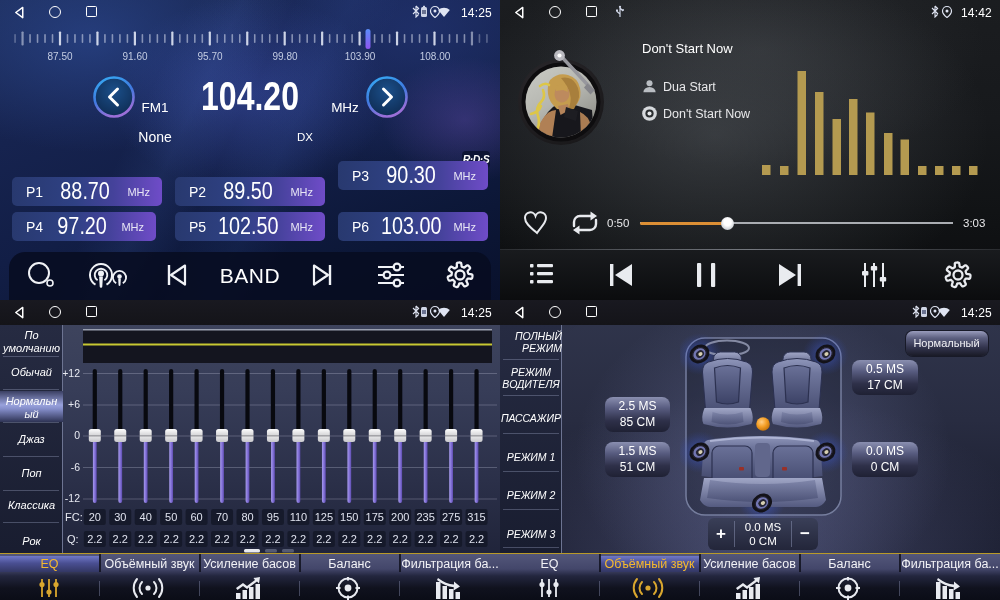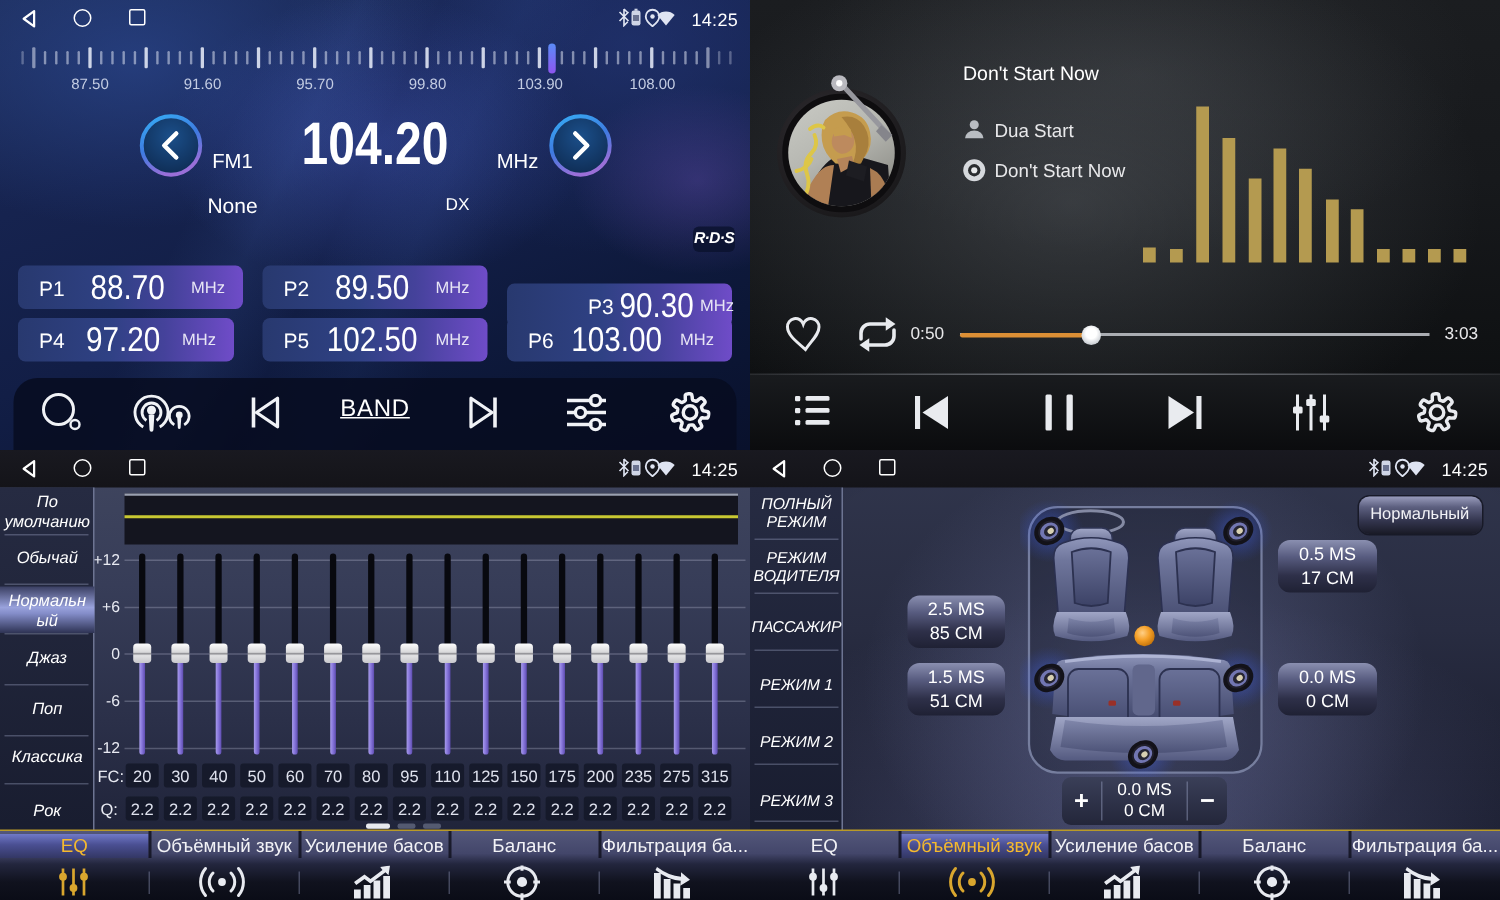--- a/index.html
+++ b/index.html
@@ -190,21 +190,21 @@
   <div class="preset" style="left:12px;top:177px;width:150px;">
       <span class="pn">P1</span>
       <span class="pf">88.70</span>
       <span class="pm">MHz</span>
     </div>
   <div class="preset" style="left:175px;top:177px;width:150px;">
       <span class="pn">P2</span>
       <span class="pf">89.50</span>
       <span class="pm">MHz</span>
     </div>
-  <div class="preset" style="left:338px;top:189px;width:150px;padding-left:40px;">
+  <div class="preset" style="left:338px;top:161px;width:150px;">
       <span class="pn">P3</span>
       <span class="pf">90.30</span>
       <span class="pm">MHz</span>
     </div>
   <div class="preset" style="left:12px;top:212px;width:144px;justify-content:center;">
       <span class="pn">P4</span>
       <span class="pf">97.20</span>
       <span class="pm">MHz</span>
     </div>
   <div class="preset" style="left:175px;top:212px;width:150px;">
@@ -244,24 +244,43 @@
     <path d="M-13 -8 h17 M9 -8 h4"></path>
         <circle cx="6" cy="-8" r="3.4"></circle>
     <path d="M-13 0 h6 M0 0 h13"></path>
         <circle cx="-4" cy="0" r="3.4"></circle>
     <path d="M-13 8 h17 M9 8 h4"></path>
         <circle cx="6" cy="8" r="3.4"></circle>
   </g>
       <path d="M472.39 23.00 L472.46 23.56 L472.44 24.12 L472.38 24.68 L472.29 25.23 L472.17 25.78 L471.97 26.30 L471.48 26.73 L469.95 26.73 L468.24 26.52 L467.64 26.68 L467.40 26.98 L467.20 27.30 L467.00 27.62 L466.78 27.93 L466.56 28.23 L466.37 28.56 L466.36 29.09 L467.08 30.41 L467.84 31.97 L467.73 32.69 L467.33 33.09 L466.88 33.42 L466.41 33.72 L465.92 34.00 L465.41 34.24 L464.88 34.42 L464.24 34.30 L463.28 33.10 L462.38 31.64 L461.89 31.27 L461.50 31.27 L461.13 31.31 L460.75 31.35 L460.38 31.38 L460.00 31.40 L459.62 31.45 L459.21 31.77 L458.62 33.16 L457.87 34.73 L457.24 35.08 L456.68 35.02 L456.14 34.88 L455.61 34.70 L455.09 34.49 L454.59 34.24 L454.12 33.94 L453.81 33.36 L454.15 31.87 L454.73 30.25 L454.71 29.63 L454.47 29.33 L454.21 29.06 L453.94 28.79 L453.69 28.52 L453.44 28.23 L453.16 27.97 L452.65 27.85 L451.20 28.26 L449.51 28.65 L448.84 28.38 L448.53 27.90 L448.31 27.39 L448.12 26.86 L447.96 26.32 L447.83 25.78 L447.78 25.22 L448.04 24.62 L449.42 23.95 L451.05 23.40 L451.52 23.00 L451.61 22.62 L451.65 22.25 L451.69 21.87 L451.75 21.50 L451.81 21.13 L451.85 20.75 L451.63 20.28 L450.40 19.40 L449.04 18.32 L448.84 17.62 L449.02 17.09 L449.28 16.59 L449.57 16.12 L449.89 15.66 L450.24 15.22 L450.65 14.83 L451.28 14.66 L452.66 15.32 L454.11 16.25 L454.71 16.37 L455.06 16.20 L455.38 16.00 L455.70 15.80 L456.03 15.62 L456.36 15.44 L456.68 15.22 L456.91 14.76 L456.83 13.25 L456.83 11.51 L457.24 10.92 L457.77 10.73 L458.32 10.62 L458.88 10.56 L459.44 10.52 L460.00 10.52 L460.56 10.59 L461.08 10.98 L461.43 12.47 L461.60 14.19 L461.89 14.73 L462.23 14.90 L462.59 15.03 L462.95 15.15 L463.30 15.29 L463.64 15.44 L464.01 15.55 L464.52 15.44 L465.65 14.44 L467.00 13.36 L467.73 13.31 L468.21 13.61 L468.63 13.97 L469.03 14.37 L469.41 14.78 L469.76 15.22 L470.05 15.70 L470.07 16.35 L469.12 17.55 L467.89 18.76 L467.64 19.32 L467.72 19.70 L467.85 20.05 L467.97 20.41 L468.08 20.77 L468.19 21.13 L468.32 21.49 L468.73 21.82 L470.21 22.08 L471.91 22.47 L472.39 23.00 Z" fill="none" stroke="#f0f2f6" stroke-width="2.3" stroke-linejoin="round"></path>
       <circle cx="460" cy="23" r="4.5" fill="none" stroke="#f0f2f6" stroke-width="2.3"></circle>
     </svg>
-  <div class="abs" style="left:215px;top:264px;width:70px;text-align:center;color:#fff;font-size:16px;letter-spacing:0.5px;text-decoration:underline;">BAND</div>
+  <div class="abs" style="left:215px;top:264px;width:70px;text-align:center;color:#fff;font-size:21px;letter-spacing:0.5px;">BAND</div>
 </div>
 
 <div class="q" id="tr">
+  <div class="statusbar">
+    <svg class="nav-tri" style="left:13px" viewBox="0 0 14 14">
+        <path d="M10.5 1.5 L3 7 L10.5 12.5 Z" fill="none" stroke="#fff" stroke-width="1.6" stroke-linejoin="round"></path>
+      </svg>
+    <div class="nav-cir" style="left:49px"></div>
+    <div class="nav-sq" style="left:86px"></div>
+    <svg class="abs" style="left:114px;top:5px" width="12" height="14" viewBox="0 0 12 14">
+        <path d="M6 1 v11 M6 3 l3 3 M6 9 l-3 -2.5 M3 5 v1.5 M9 5.2 l0 0" stroke="#cfd5e6" stroke-width="1.2" fill="none"></path>
+        <circle cx="6" cy="1.8" r="1.1" fill="#cfd5e6"></circle>
+        <circle cx="9" cy="5" r="1" fill="#cfd5e6"></circle>
+        <rect x="2" y="4.5" width="2" height="2" fill="#cfd5e6"></rect>
+      </svg>
+    <svg class="abs" style="left:430px;top:5px" width="26" height="13" viewBox="0 0 26 13">
+      <path d="M2 3 l6 6 m0 -6 l-6 6 M5 1 v11 l2.5-2.5 M5 1 l2.5 2.5" stroke="#dfe4f2" stroke-width="1.1" fill="none"></path>
+      <path d="M17 1.5 a4.5 4.5 0 0 1 4.5 4.5 c0 3-4.5 6.5-4.5 6.5 s-4.5-3.5-4.5-6.5 a4.5 4.5 0 0 1 4.5-4.5 z" fill="none" stroke="#dfe4f2" stroke-width="1.2"></path>
+        <circle cx="17" cy="6" r="1.5" fill="#dfe4f2"></circle>
+    </svg>
+    <div class="st-time">14:42</div>
+  </div>
   <svg class="abs" style="left:14px;top:50px" width="105" height="105" viewBox="0 0 105 105" id="albumsvg">
       <defs>
     <clipPath id="phc">
           <circle cx="47" cy="52" r="35.5"></circle>
         </clipPath>
     <radialGradient id="ringr" cx="0.42" cy="0.38" r="0.75">
           <stop offset="0" stop-color="#343238"></stop>
           <stop offset="0.55" stop-color="#232124"></stop>
           <stop offset="0.85" stop-color="#1a191b"></stop>
           <stop offset="1" stop-color="#111013"></stop>
@@ -611,21 +630,21 @@
       <path d="M3 3 l6 6 m0 -6 l-6 6 M6 1 v11 l2.5-2.5 M6 1 l2.5 2.5" stroke="#dfe4f2" stroke-width="1.1" fill="none"></path>
       <rect x="11" y="2" width="6" height="10" rx="1.5" fill="#cfd5e6"></rect>
         <rect x="12" y="5" width="4" height="4" fill="#6a7290"></rect>
       <path d="M25 1.5 a4.5 4.5 0 0 1 4.5 4.5 c0 3-4.5 6.5-4.5 6.5 s-4.5-3.5-4.5-6.5 a4.5 4.5 0 0 1 4.5-4.5 z" fill="none" stroke="#dfe4f2" stroke-width="1.2"></path>
         <circle cx="25" cy="6" r="1.5" fill="#dfe4f2"></circle>
       <path d="M34 12 L28.2 5 a8.6 8.6 0 0 1 11.6 0 z" fill="#dfe4f2"></path>
     </svg>
     <div class="st-time">14:25</div>
   </div>
   <div class="sidebar" style="width:62px;">
-    <div class="sb-item" style="top:5px;width:62px;font-size:10.5px;line-height:12px;">ПОЛНЫЙ<br>РЕЖИМ</div>
+    <div class="sb-item" style="top:5px;width:62px;font-size:10.5px;line-height:12px;text-align:right;">ПОЛНЫЙ<br>РЕЖИМ</div>
     <div class="sb-sep" style="top:34px;"></div>
     <div class="sb-item" style="top:41px;width:62px;font-size:10.5px;line-height:12px;">РЕЖИМ<br>ВОДИТЕЛЯ</div>
     <div class="sb-sep" style="top:70px;"></div>
     <div class="sb-item" style="top:87px;width:62px;font-size:10.5px;">ПАССАЖИР</div>
     <div class="sb-sep" style="top:108px;"></div>
     <div class="sb-item" style="top:126px;width:62px;font-size:10.5px;">РЕЖИМ 1</div>
     <div class="sb-sep" style="top:146px;"></div>
     <div class="sb-item" style="top:164px;width:62px;font-size:10.5px;">РЕЖИМ 2</div>
     <div class="sb-sep" style="top:184px;"></div>
     <div class="sb-item" style="top:203px;width:62px;font-size:10.5px;">РЕЖИМ 3</div>

